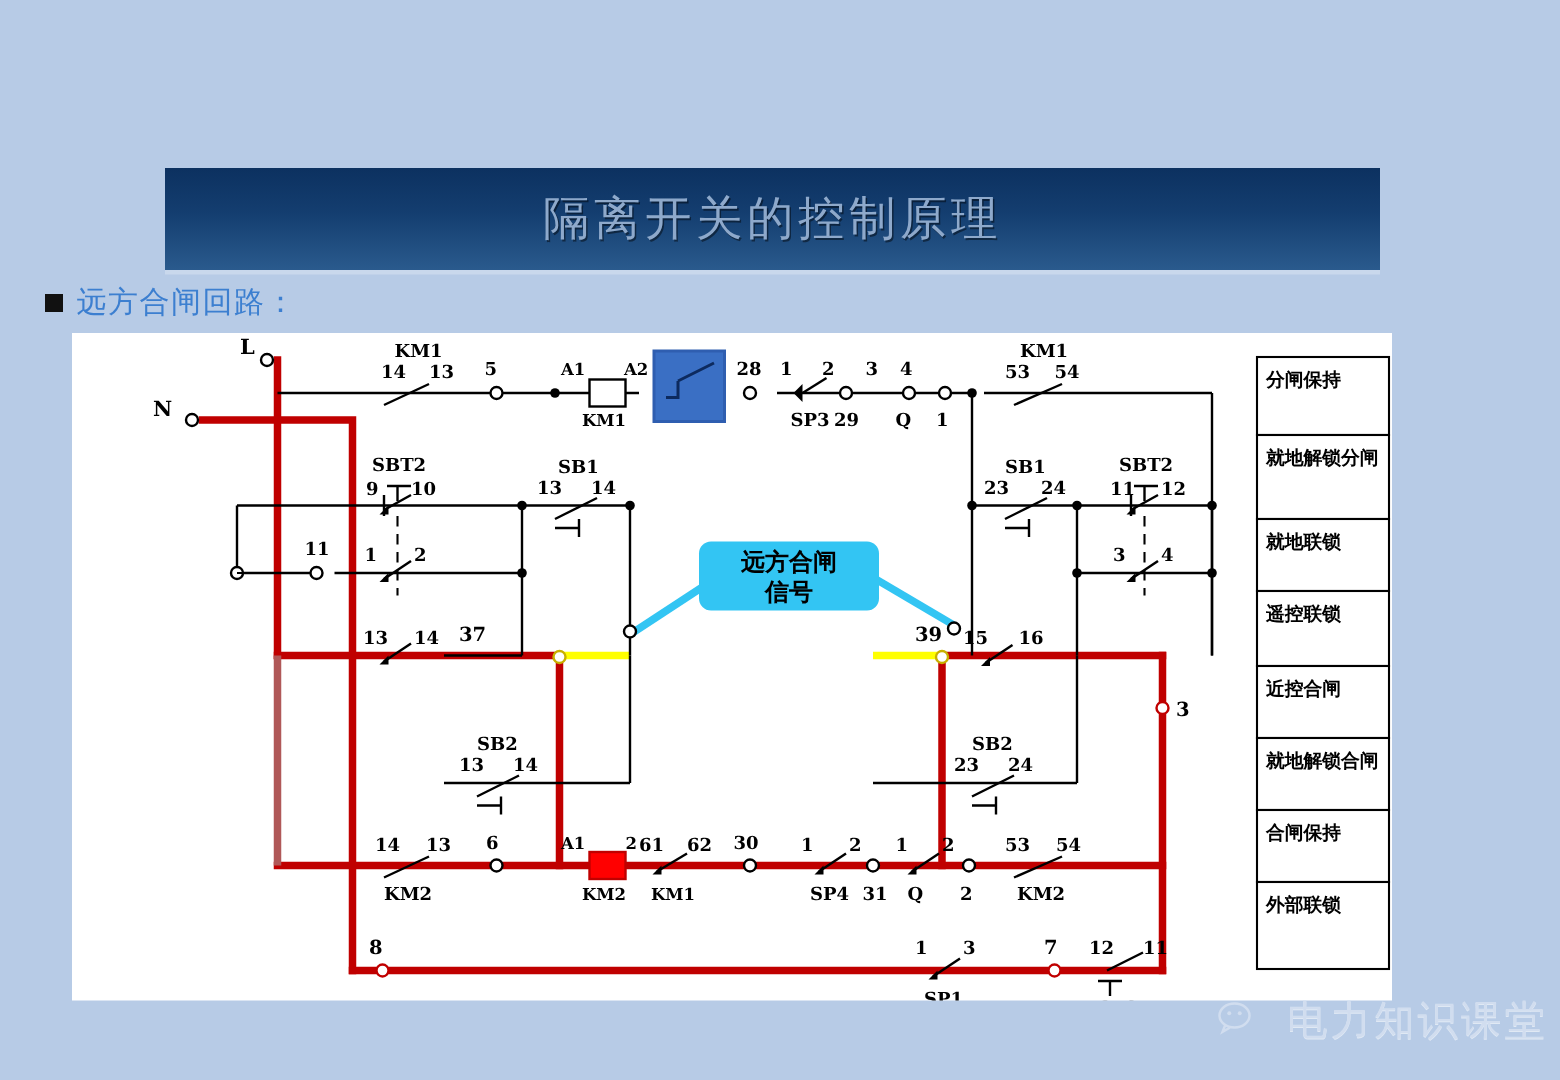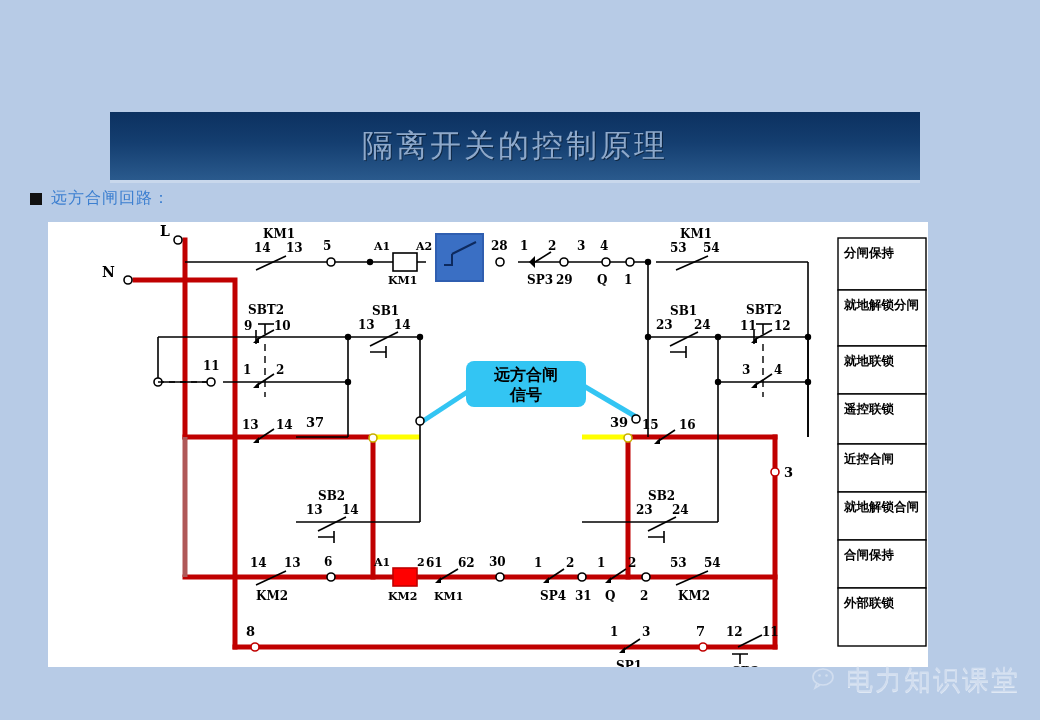--- a/index.html
+++ b/index.html
@@ -23,33 +23,33 @@
     box-shadow:0 3px 0 rgba(255,255,255,.25);
   }
   .banner-text{
     position:absolute;inset:0;display:flex;align-items:center;justify-content:center;
     color:#8ea9cb;font-size:31px;letter-spacing:3px;
     font-family:"DejaVu Serif","Liberation Serif",serif;
     text-shadow:1px 1px 0 rgba(0,0,0,.45);
   }
   .bullet-row{position:absolute;left:30px;top:188px;display:flex;align-items:center;gap:9px;}
   .bullet-square{width:12px;height:12px;background:#111;display:block;}
-  .bullet-label{color:#3c7fd0;font-size:16px;
+  .bullet-label{color:#3c7fd0;font-size:20px;
     font-family:"DejaVu Serif","Liberation Serif",serif;letter-spacing:1px;}
 
   
   .diagram-panel{
     position:absolute;left:48px;top:222px;width:880px;height:445px;
     background:#ffffff;
   }
   #circuit{position:absolute;left:0;top:0;}
 
   
   .watermark{
-    position:absolute;left:812px;top:662px;display:flex;align-items:center;gap:4px;
+    position:absolute;left:812px;top:662px;display:flex;align-items:center;gap:16px;
     color:#d3dff0;font-size:27px;letter-spacing:2px;
     font-family:"DejaVu Serif","Liberation Serif",serif;
     text-shadow:0 1px 0 rgba(255,255,255,.6);
     opacity:.95;pointer-events:none;
   }
   .wechat-icon{display:block;}
 </style>
 </head>
 <body>
 

